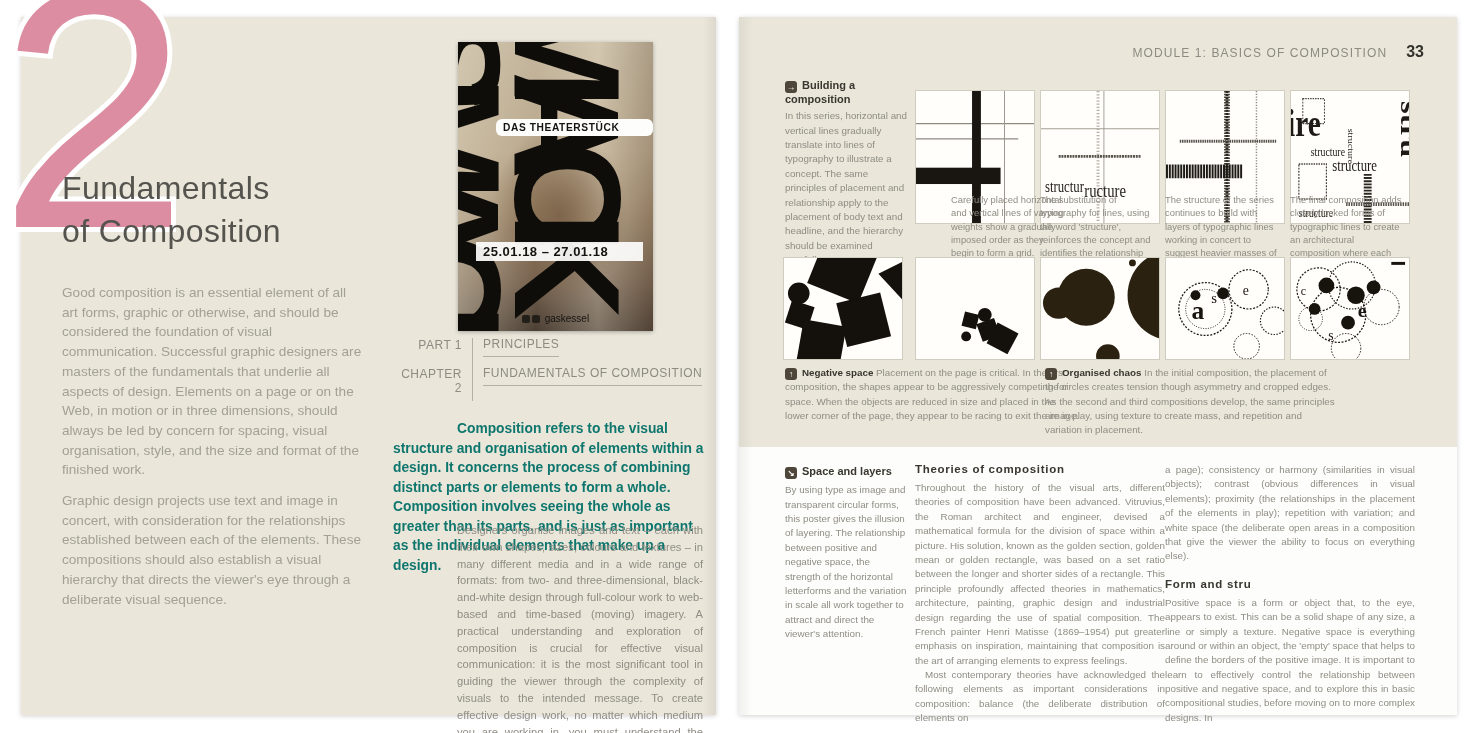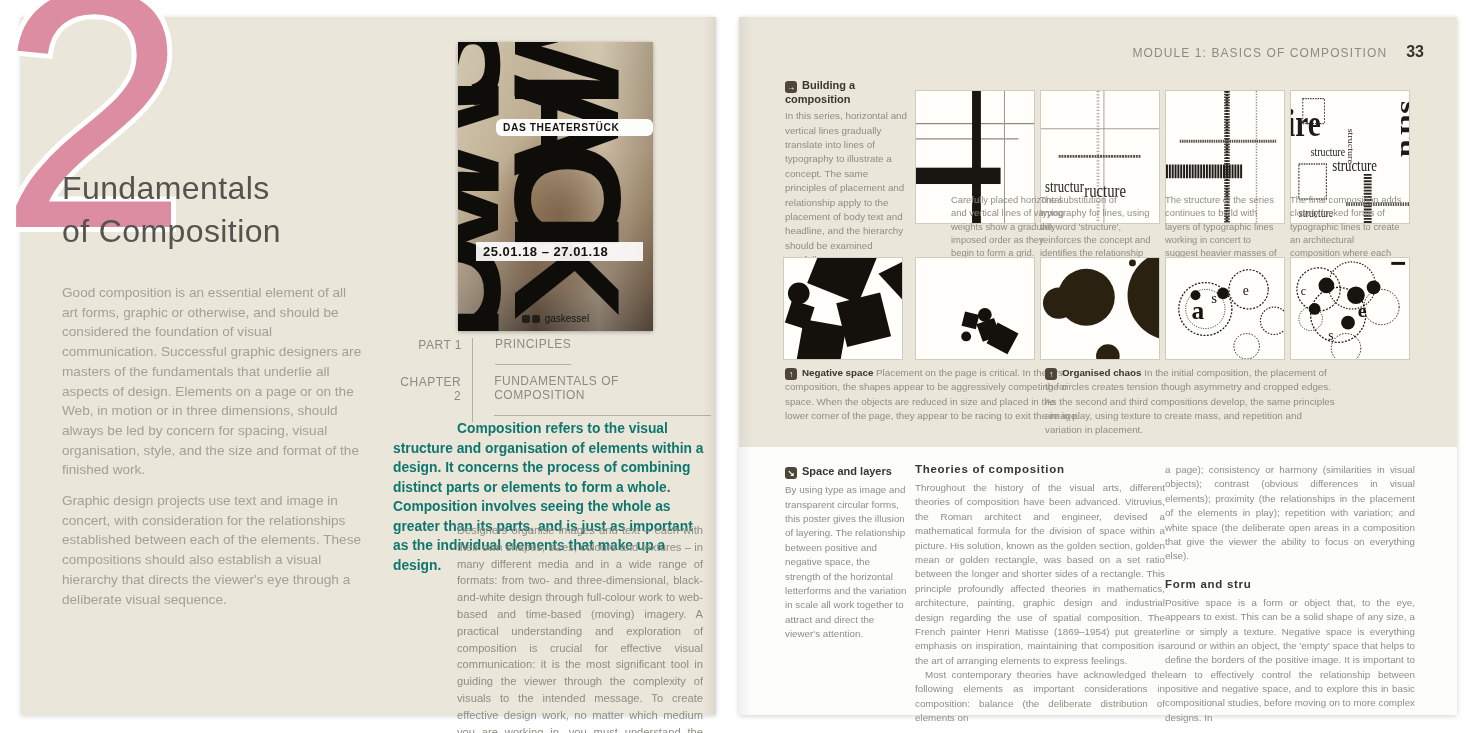--- a/index.html
+++ b/index.html
@@ -36,21 +36,21 @@
     color:#15130f; font-size:13px; font-weight:700; letter-spacing:.5px; padding:2px 4px 2px 7px; z-index:3; }
   .poster-logo { position:absolute; left:0; right:0; bottom:7px; text-align:center; z-index:3;
     font-size:10px; color:#171410; }
   .poster-logo .sq { display:inline-block; width:8px; height:8px; background:#221e18; border-radius:2px;
     margin-right:2px; vertical-align:-1px; }
 
   .meta { position:absolute; left:372px; top:320px; width:318px; font-size:12px; letter-spacing:.5px; }
   .meta::before { content:''; position:absolute; left:79px; top:1px; bottom:3px; width:1px; background:#b3b0a5; }
   .meta-row { display:flex; align-items:flex-start; margin-bottom:9px; }
   .meta-label { width:69px; text-align:right; color:#8d8b82; padding-top:1px; }
-  .meta-value { margin-left:33px; color:#8d8b82; border-bottom:1px solid #b3b0a5; padding-bottom:13px; }
+  .meta-value { margin-left:21px; color:#8d8b82; border-bottom:1px solid #b3b0a5; padding-bottom:5px; }
   .meta-row.strong .meta-label { color:#35332e; font-weight:700; }
   .meta-row.strong .meta-value { color:#35332e; font-weight:700; border-bottom:1.5px solid #504d46; }
 
   .definition { position:absolute; left:372px; top:402px; width:314px; font-size:13.8px; line-height:1.42;
     color:#0f766e; font-weight:700; text-indent:64px; }
   .detail { position:absolute; left:436px; top:505px; width:246px; font-size:11.2px; line-height:1.5;
     color:#8f8d84; text-align:justify; }
 
   
   .rp-header { position:absolute; top:26px; right:33px; display:flex; align-items:baseline; gap:19px; z-index:2; }

